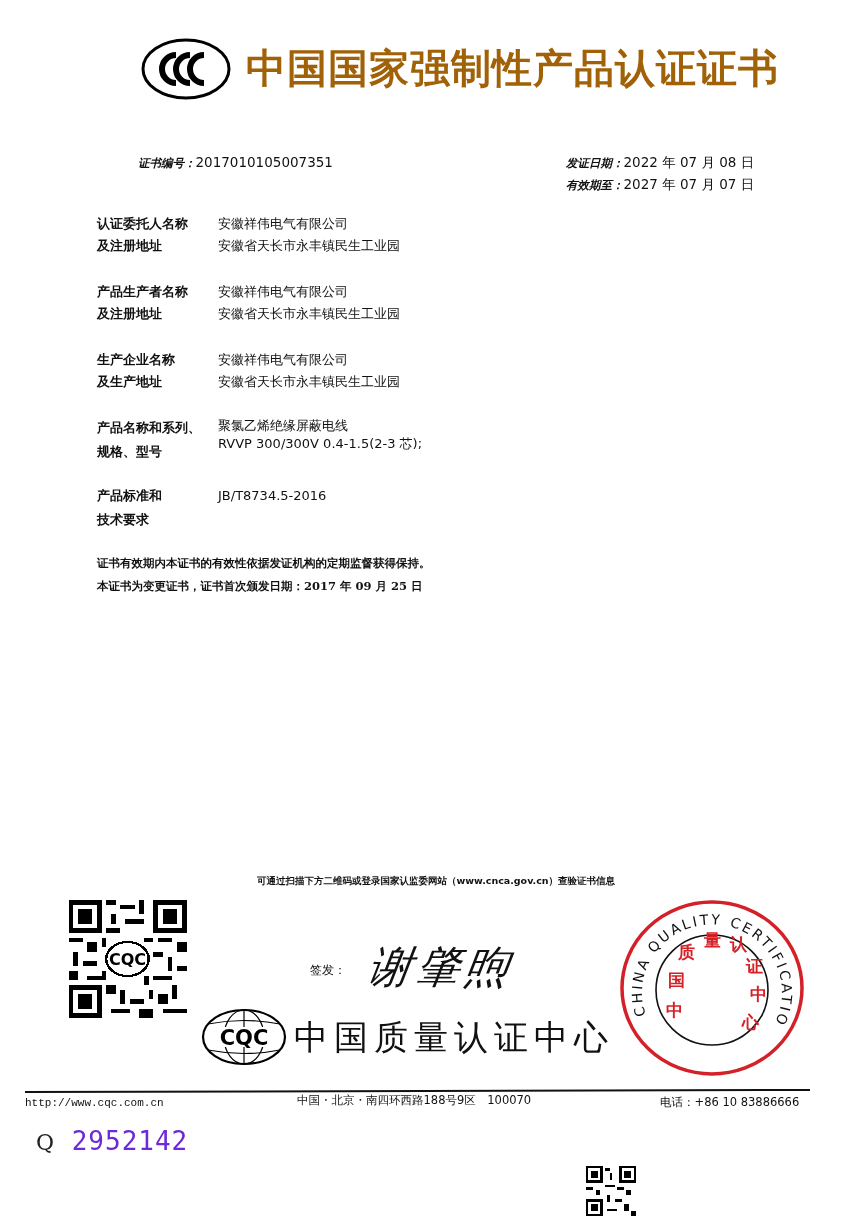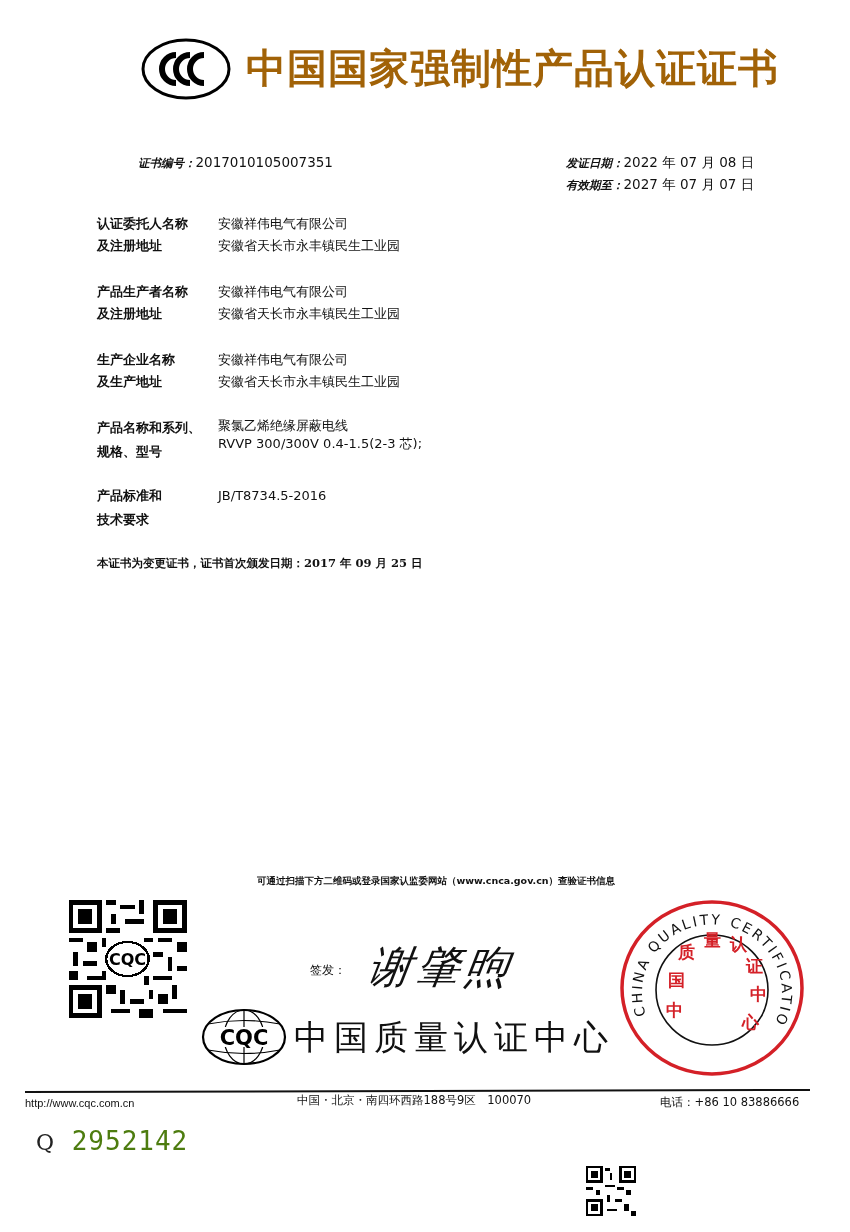--- a/index.html
+++ b/index.html
@@ -14,21 +14,21 @@
   .row-value { left: 218px; font-size: 13px; line-height: 22px; white-space: nowrap; }
   .stmt { left: 97px; top: 552px; font-family: "DejaVu Serif", serif; font-size: 11.5px; font-weight: bold; line-height: 22.5px; white-space: nowrap; }
   .qr-note { left: 0; width: 850px; top: 875px; text-align: center; font-size: 9.5px; font-weight: bold; white-space: nowrap; padding-left: 11px; }
   .qr-big { left: 65px; top: 900px; width: 125px; height: 118px; }
   .sign-label { left: 300px; top: 962px; font-size: 12px; margin-left: 10px; }
   .signature { left: 368px; top: 938px; font-family: "DejaVu Serif", serif; font-size: 44px; font-style: italic; letter-spacing: 4px; transform: skewX(-8deg); }
   .cqc-logo { left: 200px; top: 1007px; width: 88px; height: 60px; }
   .cqc-name { left: 294px; top: 1010px; font-size: 34px; letter-spacing: 6px; line-height: 54px; white-space: nowrap; }
   .seal { left: 618px; top: 898px; width: 188px; height: 180px; }
   .footer-line { left: 25px; top: 1090px; width: 785px; height: 2px; background: #111; transform: rotate(-0.15deg); }
-  .footer-url { left: 25px; top: 1097px; font-family: Liberation Sans, sans-serif; font-size: 11px; }
+  .footer-url { left: 25px; top: 1097px; font-family: Liberation Mono, monospace; font-size: 11px; }
   .footer-addr { left: 297px; top: 1093px; font-size: 11.5px; white-space: nowrap; }
   .footer-phone { left: 660px; top: 1095px; font-size: 11.5px; white-space: nowrap; }
   .serial { left: 36px; top: 1126px; font-family: "DejaVu Sans Mono", monospace; font-size: 26px; letter-spacing: 1px; }
   .serial .q { font-family: "DejaVu Serif", serif; font-size: 22px; }
   .qr-small { left: 586px; top: 1165px; width: 50px; height: 52px; }
 </style>
 </head>
 <body>
 
 <svg class="abs ccc-logo" viewBox="0 0 92 64">
@@ -69,20 +69,21 @@
 <div class="abs row-label" style="top:417px;">产品名称和系列、</div>
 <div class="abs row-label" style="top:441px;">规格、型号</div>
 <div class="abs row-value" style="top:415px;">聚氯乙烯绝缘屏蔽电线</div>
 <div class="abs row-value" style="top:433px;">RVVP 300/300V 0.4-1.5(2-3 芯);</div>
 
 <div class="abs row-label" style="top:485px;">产品标准和</div>
 <div class="abs row-label" style="top:509px;">技术要求</div>
 <div class="abs row-value" style="top:485px;">JB/T8734.5-2016</div>
 
 <div class="abs stmt">
+  <div>证书有效期内本证书的有效性依据发证机构的定期监督获得保持。</div>
   <div>本证书为变更证书，证书首次颁发日期：2017 年 09 月 25 日</div>
 </div>
 
 <div class="abs qr-note">可通过扫描下方二维码或登录国家认监委网站（www.cnca.gov.cn）查验证书信息</div>
 
 <svg class="abs qr-big" viewBox="0 0 25 25" shape-rendering="crispEdges">
   <rect width="25" height="25" fill="#fff"></rect>
   <g fill="#000">
     <rect x="0" y="0" width="7" height="7"></rect>
       <rect x="1" y="1" width="5" height="5" fill="#fff"></rect>
@@ -164,21 +165,21 @@
   </g>
 </svg>
 
 <div class="abs footer-line"></div>
 <div class="abs footer-url">http://www.cqc.com.cn</div>
 <div class="abs footer-addr">中国・北京・南四环西路188号9区　100070</div>
 <div class="abs footer-phone">电话：+86 10 83886666</div>
 
 <div class="abs serial">
   <span class="q" style="color:#222;">Q</span>
-  <span style="color:#4d7c0f;">2952142</span>
+  <span style="color:#6d28d9;">2952142</span>
 </div>
 
 <svg class="abs qr-small" viewBox="0 0 21 21" shape-rendering="crispEdges">
   <rect width="21" height="21" fill="#fff"></rect>
   <g fill="#000">
     <rect x="0" y="0" width="7" height="7"></rect>
       <rect x="1" y="1" width="5" height="5" fill="#fff"></rect>
       <rect x="2" y="2" width="3" height="3"></rect>
     <rect x="14" y="0" width="7" height="7"></rect>
       <rect x="15" y="1" width="5" height="5" fill="#fff"></rect>

